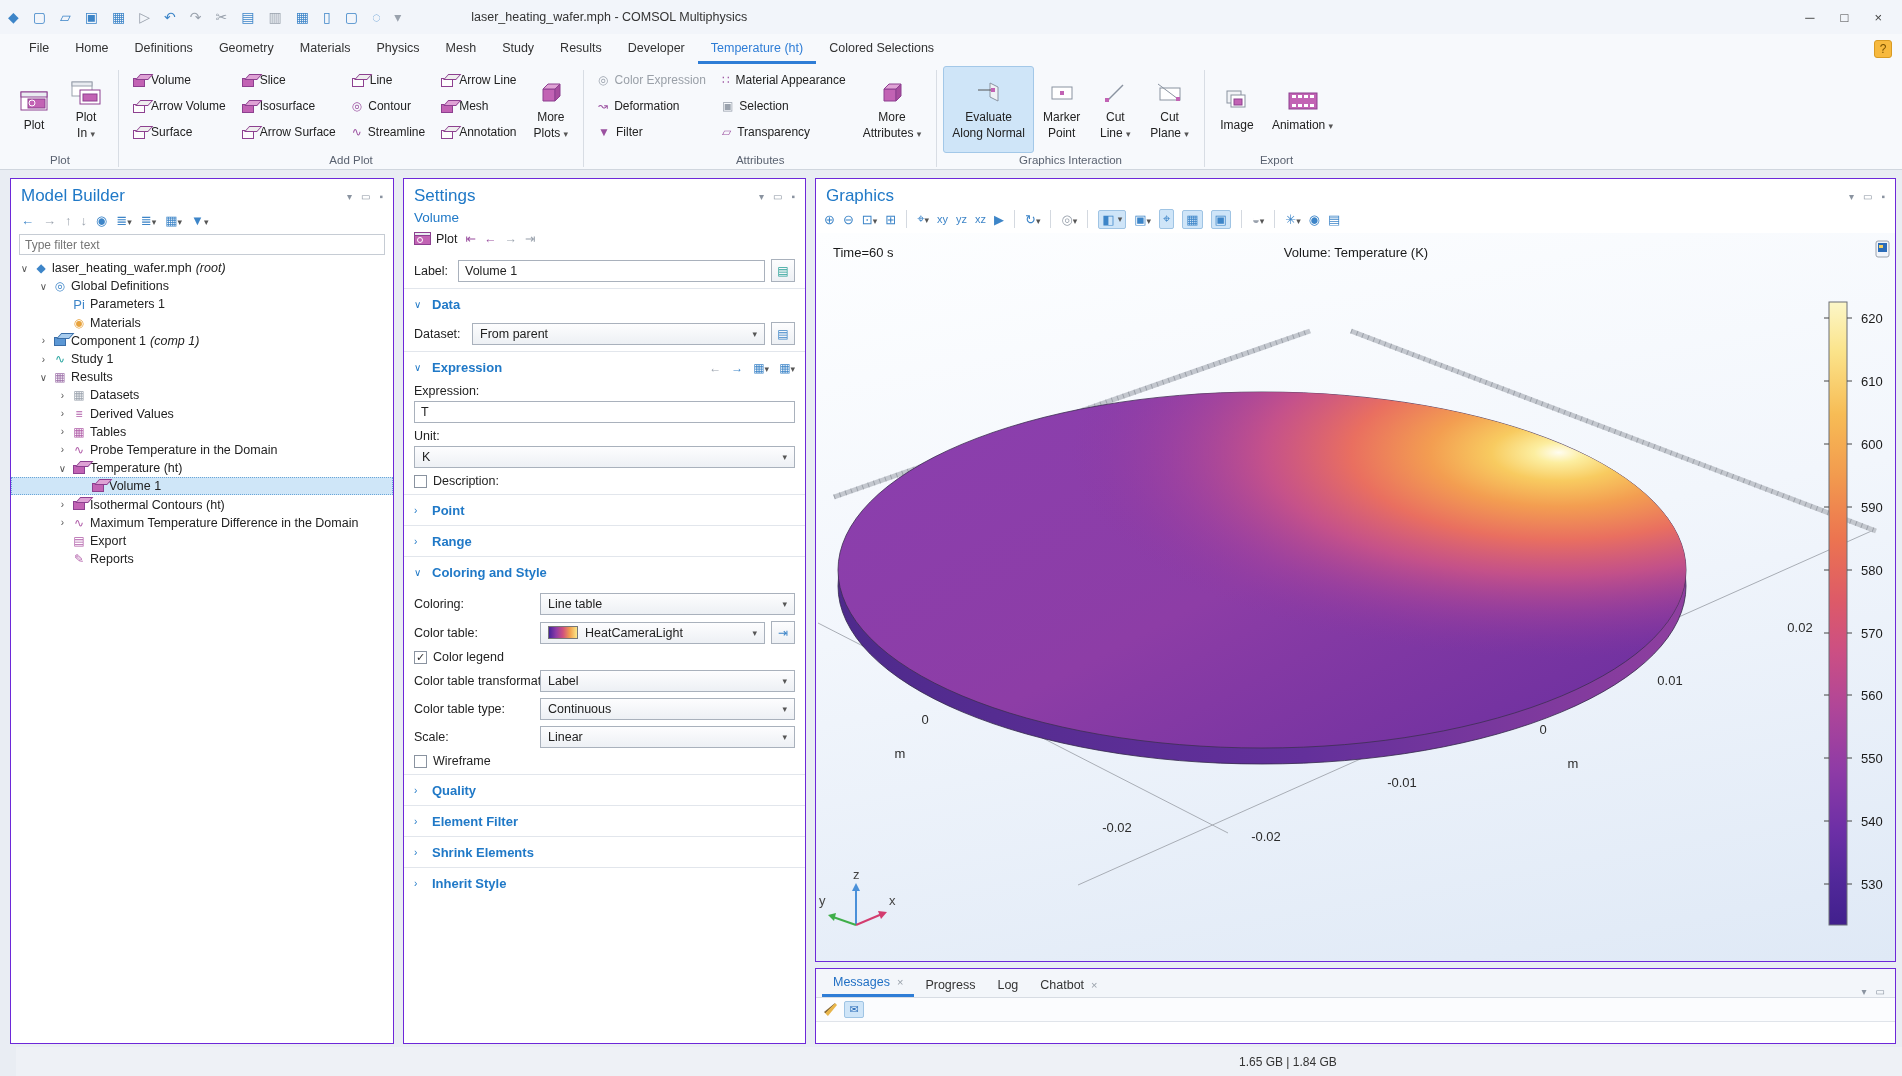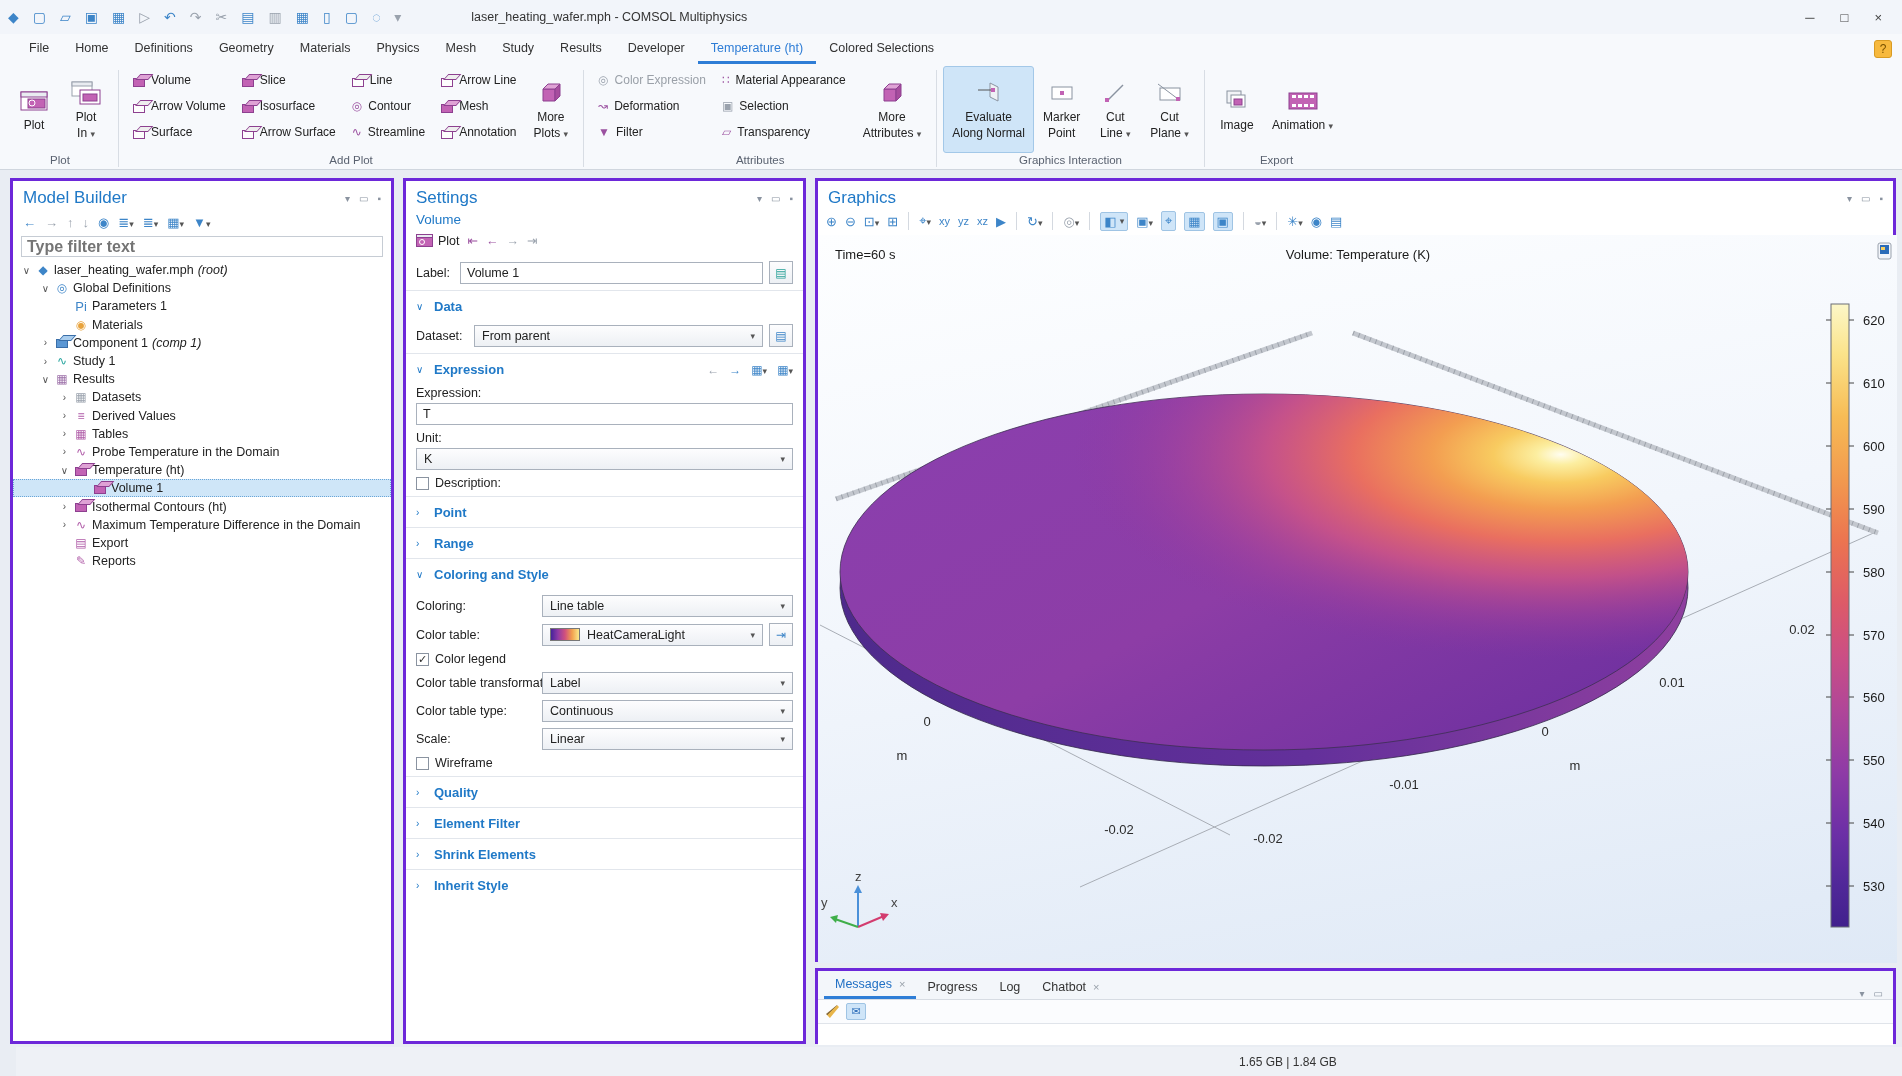--- a/index.html
+++ b/index.html
@@ -35,28 +35,28 @@
   .bigbtn.active { background:#cfe5f8; border-color:#a3c8e8; }
   .dd { font-size:9px; color:#555; }
   .mcube { position:relative; display:inline-block; width:12px; height:9px;
     background:#c263b4; border:1px solid #8d4090; margin-top:5px; flex:none; }
   .mcube::before { content:""; position:absolute; left:1px; top:-5px; width:11px; height:4px;
     background:#dfa2d5; border:1px solid #8d4090; transform:skewX(-42deg); transform-origin:bottom left; }
   .mcube.outline { background:#fdfdfd; } .mcube.outline::before { background:#eee; }
   .mcube.blue { background:#5b97d4; border-color:#3a6ea8; } .mcube.blue::before { background:#a9cdee; border-color:#3a6ea8; }
   .gl { display:inline-block; text-align:center; }
   .mag { color:#9b51a0; } .grayic { color:#9aa2ad; } .blueic { color:#3d85c8; }
-  .panel { position:absolute; background:#fff; border:3px solid #6d28d9; }
+  .panel { position:absolute; background:#fff; border:1px solid #6d28d9; }
   .phead { display:flex; align-items:center; padding:7px 10px 2px; }
   .ptitle { font-size:17px; color:#2079c7; }
   .phead-ic { margin-left:auto; display:flex; gap:9px; color:#8a93a0; font-size:10px; }
   .mb-tools { display:flex; align-items:center; gap:9px; padding:5px 10px 4px; font-size:13px; }
   .filter-row { padding:2px 8px 4px; }
-  .filter-row input { width:100%; height:21px; border:1px solid #c6ccd4; font-size:16px;
-    padding:0 5px; color:#333; font-family:"Liberation Sans",sans-serif;font-weight:bold; }
+  .filter-row input { width:100%; height:21px; border:1px solid #c6ccd4; font-size:12px;
+    padding:0 5px; color:#333; font-family:"Liberation Sans",sans-serif; }
   .tree { font-size:12.5px; }
   .trow { display:flex; align-items:center; height:18.2px; white-space:nowrap; }
   .tchev { width:15px; text-align:center; font-size:10px; color:#555; flex:none; }
   .tico { width:18px; flex:none; text-align:center; font-size:12px; }
   .tlabel { padding-left:2px; }
   .tsuffix { font-style:italic; padding-left:4px; }
   .trow.selected { background:#cfe6f8; outline:1px dotted #6aa6d8; outline-offset:-1px; }
   .sec { display:flex; align-items:center; gap:8px; padding:8px 10px 7px; border-top:1px solid #e2e6ec; }
   .sec .chev { color:#2079c7; font-size:10px; width:10px; }
   .sec .sectitle { color:#2079c7; font-size:13px; font-weight:bold; }

